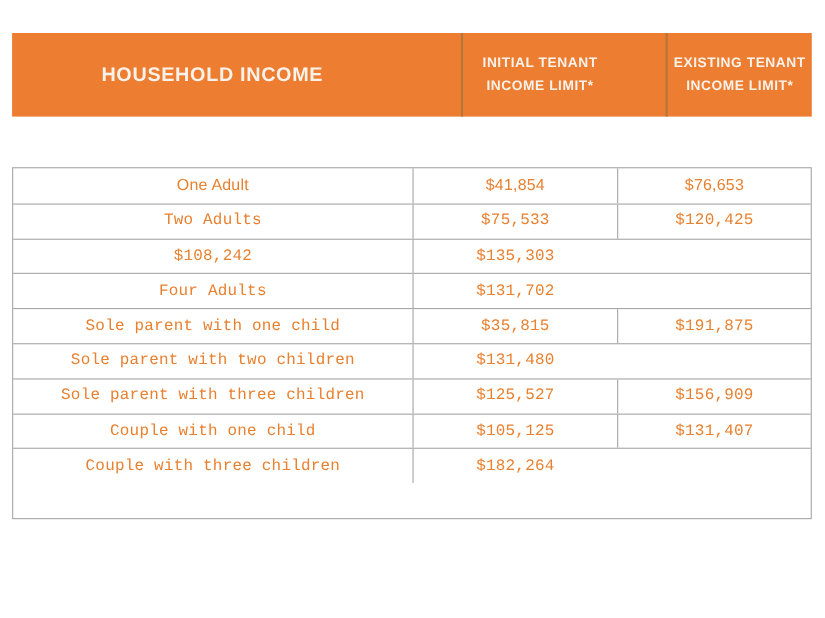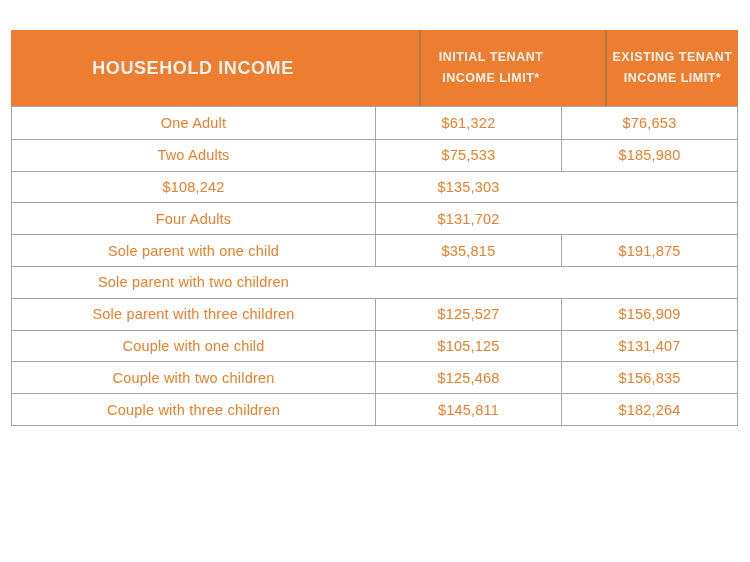--- a/index.html
+++ b/index.html
@@ -48,27 +48,29 @@
     font-weight:700;
     letter-spacing:0.5px;
     line-height:1.65;
   }
 
   .tbody{
     height:320px;
     border:1px solid var(--border);
     display:grid;
     grid-template-rows:repeat(10,1fr);
+    margin-top:46px;
   }
   .trow{
     display:grid;
     grid-template-columns:363px 186px 176px;
   }
   .trow + .trow{
     border-top:1px solid var(--border);
+    font-family:Liberation Mono, monospace;
   }
   .tcell{
     display:flex;
     align-items:center;
     justify-content:center;
     color:var(--body-text);
     font-size:14.5px;
     letter-spacing:0.2px;
     text-align:center;
   }
@@ -91,59 +93,54 @@
     </div>
     <div class="hcell">
       <span class="h-sub">EXISTING TENANT</span>
       <span class="h-sub">INCOME LIMIT*</span>
     </div>
   </div>
 
   <div class="tbody">
     <div class="trow">
       <div class="tcell">One Adult</div>
-      <div class="tcell">$61,322</div>
+      <div class="tcell">$41,854</div>
       <div class="tcell">$76,653</div>
     </div>
     <div class="trow">
       <div class="tcell">Two Adults</div>
       <div class="tcell">$75,533</div>
-      <div class="tcell">$185,980</div>
+      <div class="tcell">$120,425</div>
     </div>
     <div class="trow">
       <div class="tcell">$108,242</div>
       <div class="tcell">$135,303</div>
     </div>
     <div class="trow">
       <div class="tcell">Four Adults</div>
       <div class="tcell">$131,702</div>
     </div>
     <div class="trow">
       <div class="tcell">Sole parent with one child</div>
       <div class="tcell">$35,815</div>
       <div class="tcell">$191,875</div>
     </div>
     <div class="trow">
       <div class="tcell">Sole parent with two children</div>
+      <div class="tcell">$131,480</div>
     </div>
     <div class="trow">
       <div class="tcell">Sole parent with three children</div>
       <div class="tcell">$125,527</div>
       <div class="tcell">$156,909</div>
     </div>
     <div class="trow">
       <div class="tcell">Couple with one child</div>
       <div class="tcell">$105,125</div>
       <div class="tcell">$131,407</div>
     </div>
     <div class="trow">
-      <div class="tcell">Couple with two children</div>
-      <div class="tcell">$125,468</div>
-      <div class="tcell">$156,835</div>
-    </div>
-    <div class="trow">
       <div class="tcell">Couple with three children</div>
-      <div class="tcell">$145,811</div>
       <div class="tcell">$182,264</div>
     </div>
   </div>
 
 </div>
 
 </body></html>

